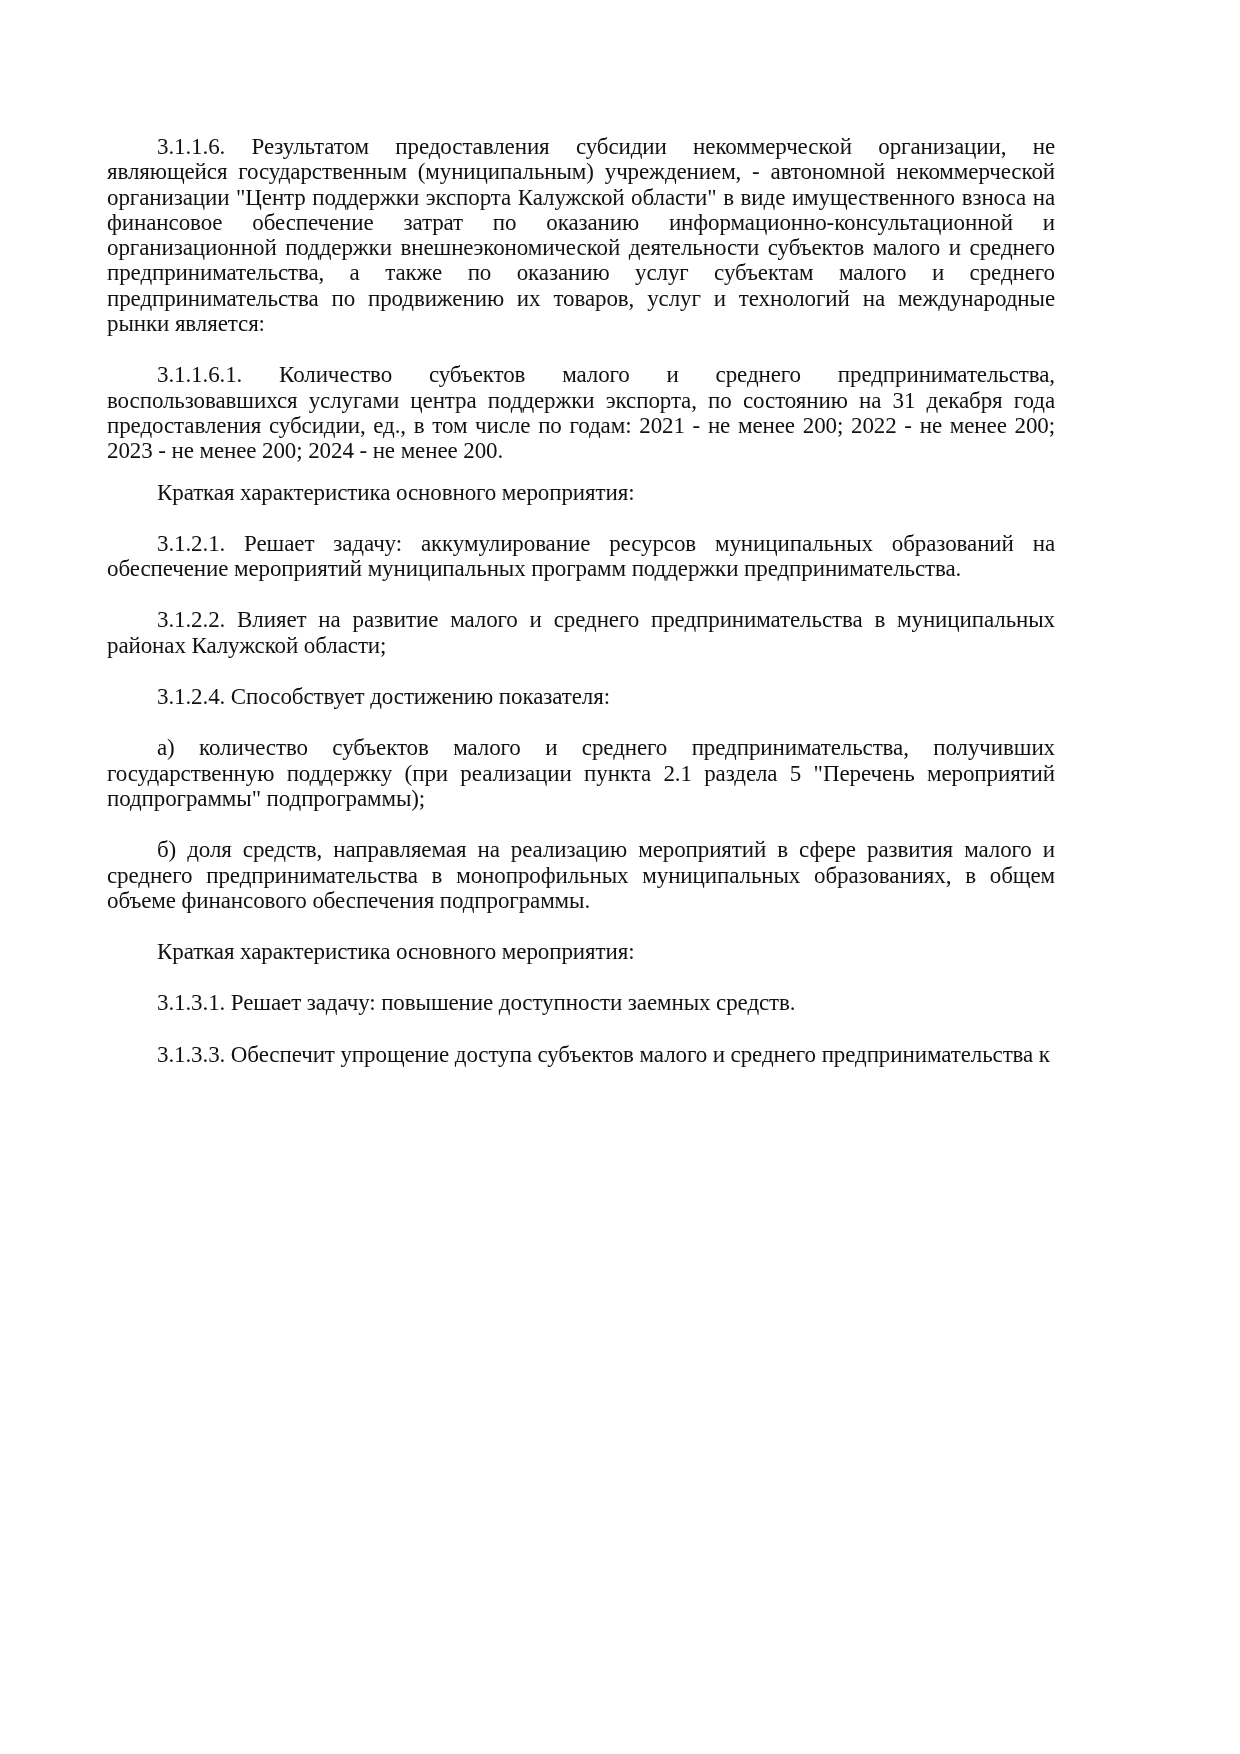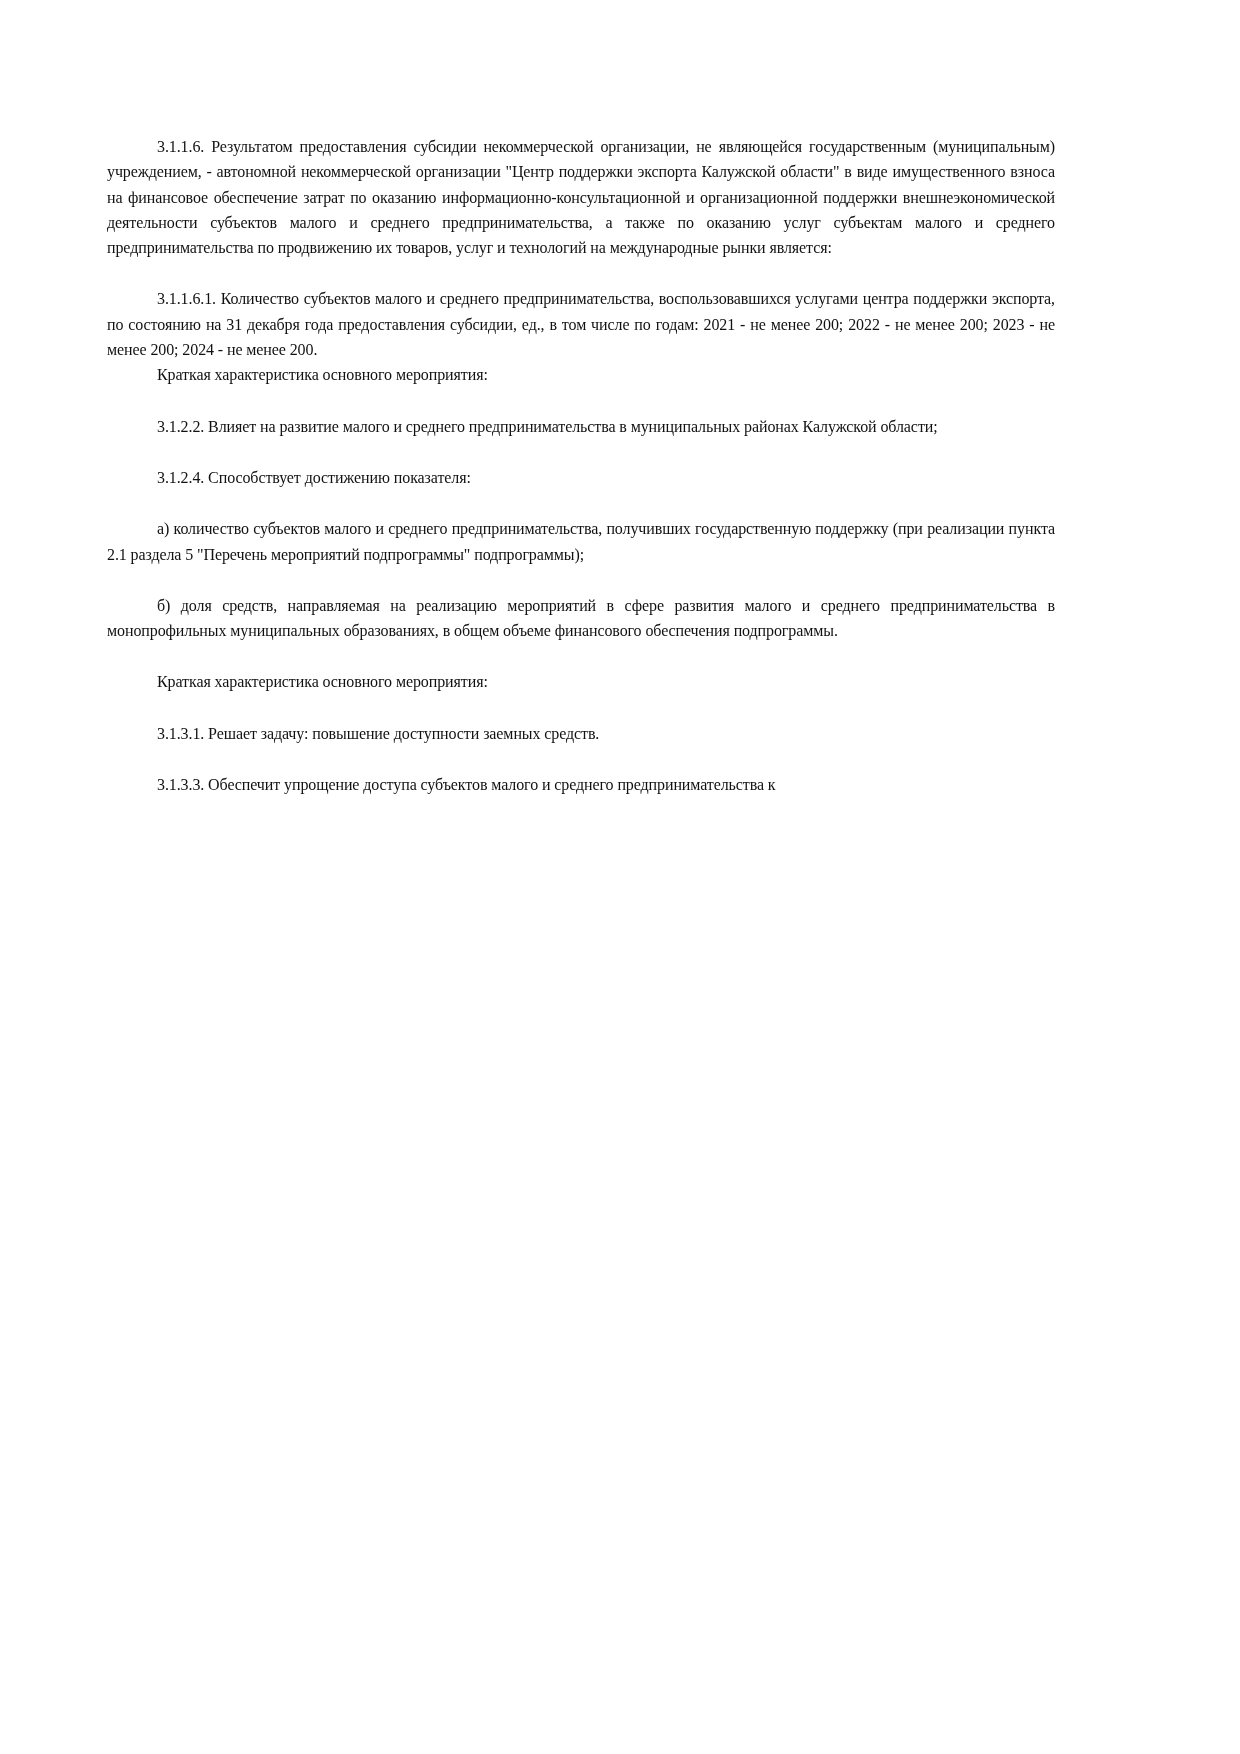--- a/index.html
+++ b/index.html
@@ -3,41 +3,42 @@
   <meta charset="utf-8">
   <style>
     html, body { margin: 0; padding: 0; background: #ffffff; }
     body { width: 1240px; height: 1754px; position: relative; overflow: hidden; }
     .page {
       position: absolute;
       left: 107px;
       top: 134px;
       width: 948px;
       font-family: "Liberation Serif", "DejaVu Serif", serif;
-      font-size: 16px;
+      font-size: 23px;
       line-height: 25.3px;
       color: #111111;
     }
     .p {
       margin: 0 0 26px 0;
       text-align: justify;
       text-indent: 50px;
       letter-spacing: -0.1px;
     }
-    .p.tight { margin-bottom: 0; }
+    .p.tight { margin-bottom: 16px; }
     .p.noindent { text-indent: 0; }
     .p.last { margin-bottom: 12px; }
   </style>
 </head>
 <body>
 
 <div class="page">
   <p class="p">3.1.1.6. Результатом предоставления субсидии некоммерческой организации, не являющейся государственным (муниципальным) учреждением, - автономной некоммерческой организации "Центр поддержки экспорта Калужской области" в виде имущественного взноса на финансовое обеспечение затрат по оказанию информационно-консультационной и организационной поддержки внешнеэкономической деятельности субъектов малого и среднего предпринимательства, а также по оказанию услуг субъектам малого и среднего предпринимательства по продвижению их товаров, услуг и технологий на международные рынки является:</p>
   <p class="p tight">3.1.1.6.1. Количество субъектов малого и среднего предпринимательства, воспользовавшихся услугами центра поддержки экспорта, по состоянию на 31 декабря года предоставления субсидии, ед., в том числе по годам: 2021 - не менее 200; 2022 - не менее 200; 2023 - не менее 200; 2024 - не менее 200.</p>
   <p class="p">Краткая характеристика основного мероприятия:</p>
+  <p class="p">3.1.2.1. Решает задачу: аккумулирование ресурсов муниципальных образований на обеспечение мероприятий муниципальных программ поддержки предпринимательства.</p>
   <p class="p">3.1.2.2. Влияет на развитие малого и среднего предпринимательства в муниципальных районах Калужской области;</p>
   <p class="p">3.1.2.4. Способствует достижению показателя:</p>
   <p class="p">а) количество субъектов малого и среднего предпринимательства, получивших государственную поддержку (при реализации пункта 2.1 раздела 5 "Перечень мероприятий подпрограммы" подпрограммы);</p>
   <p class="p">б) доля средств, направляемая на реализацию мероприятий в сфере развития малого и среднего предпринимательства в монопрофильных муниципальных образованиях, в общем объеме финансового обеспечения подпрограммы.</p>
   <p class="p">Краткая характеристика основного мероприятия:</p>
   <p class="p">3.1.3.1. Решает задачу: повышение доступности заемных средств.</p>
   <p class="p last">3.1.3.3. Обеспечит упрощение доступа субъектов малого и среднего предпринимательства к</p>
 </div>
 
 </body></html>

